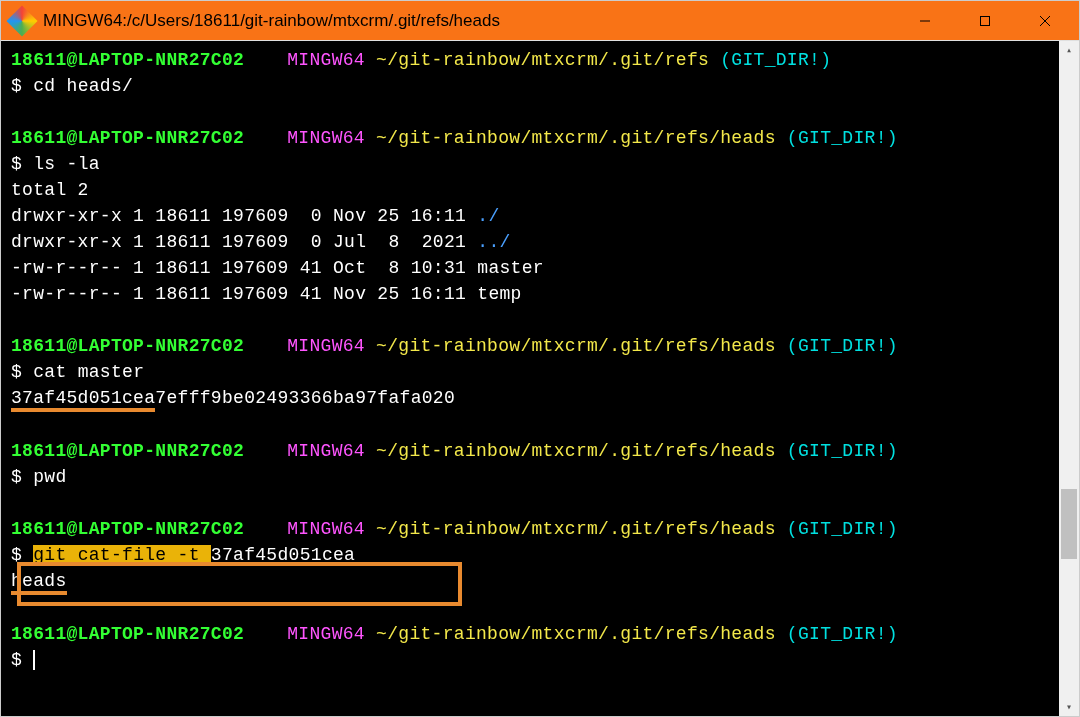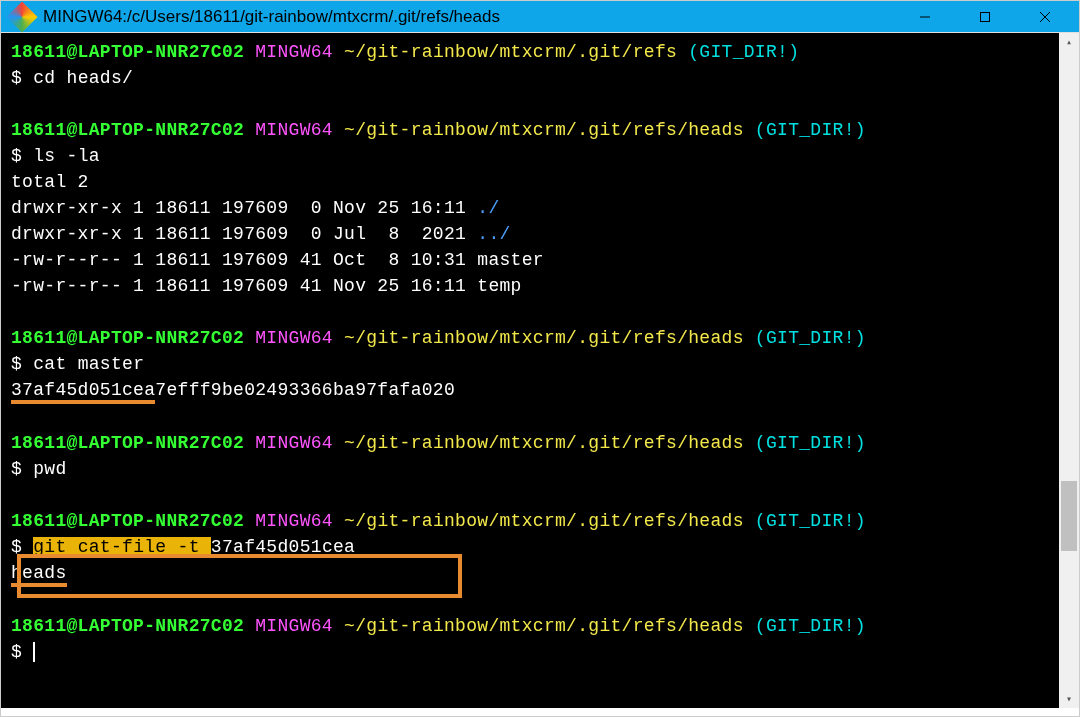--- a/index.html
+++ b/index.html
@@ -6,22 +6,22 @@
     body {
       width: 1080px;
       height: 717px;
       font-family: Consolas, 'Courier New', monospace;
       font-size: 18px;
       background: #fff;
       overflow: hidden;
       border: 1px solid #ccc;
     }
     .titlebar {
-      height: 32px;
-      background: #0ea5e9;
+      height: 40px;
+      background: #f97316;
       display: flex;
       align-items: center;
       padding: 0 4px 0 10px;
       border-bottom: 1px solid #e0e0e0;
     }
     .titlebar-icon {
       width: 22px;
       height: 22px;
       margin-right: 10px;
       background: conic-gradient(from 45deg, #ffcc00, #4caf50, #2196f3, #f44336, #ffcc00);
@@ -80,21 +80,21 @@
       left: 0;
       right: 0;
       height: 18px;
       display: flex;
       align-items: center;
       justify-content: center;
       color: #555;
       font-size: 10px;
     }
     .c-green { color: #33ff33; font-weight: bold; }
-    .c-magenta { color: #ff55ff; }
+    .c-magenta { color: #ff55ff; margin-left: 32px; }
     .c-yellow { color: #f3e84a; }
     .c-blue { color: #4aa0ff; }
     .c-cyan { color: #00e0e0; text-align: right; }
     .c-white { color: #fff; }
     .blank { height: 26px; }
     .underline-orange {
       border-bottom: 4px solid #e88a2f;
       padding-bottom: 0px;
       display: inline-block;
       line-height: 20px;

